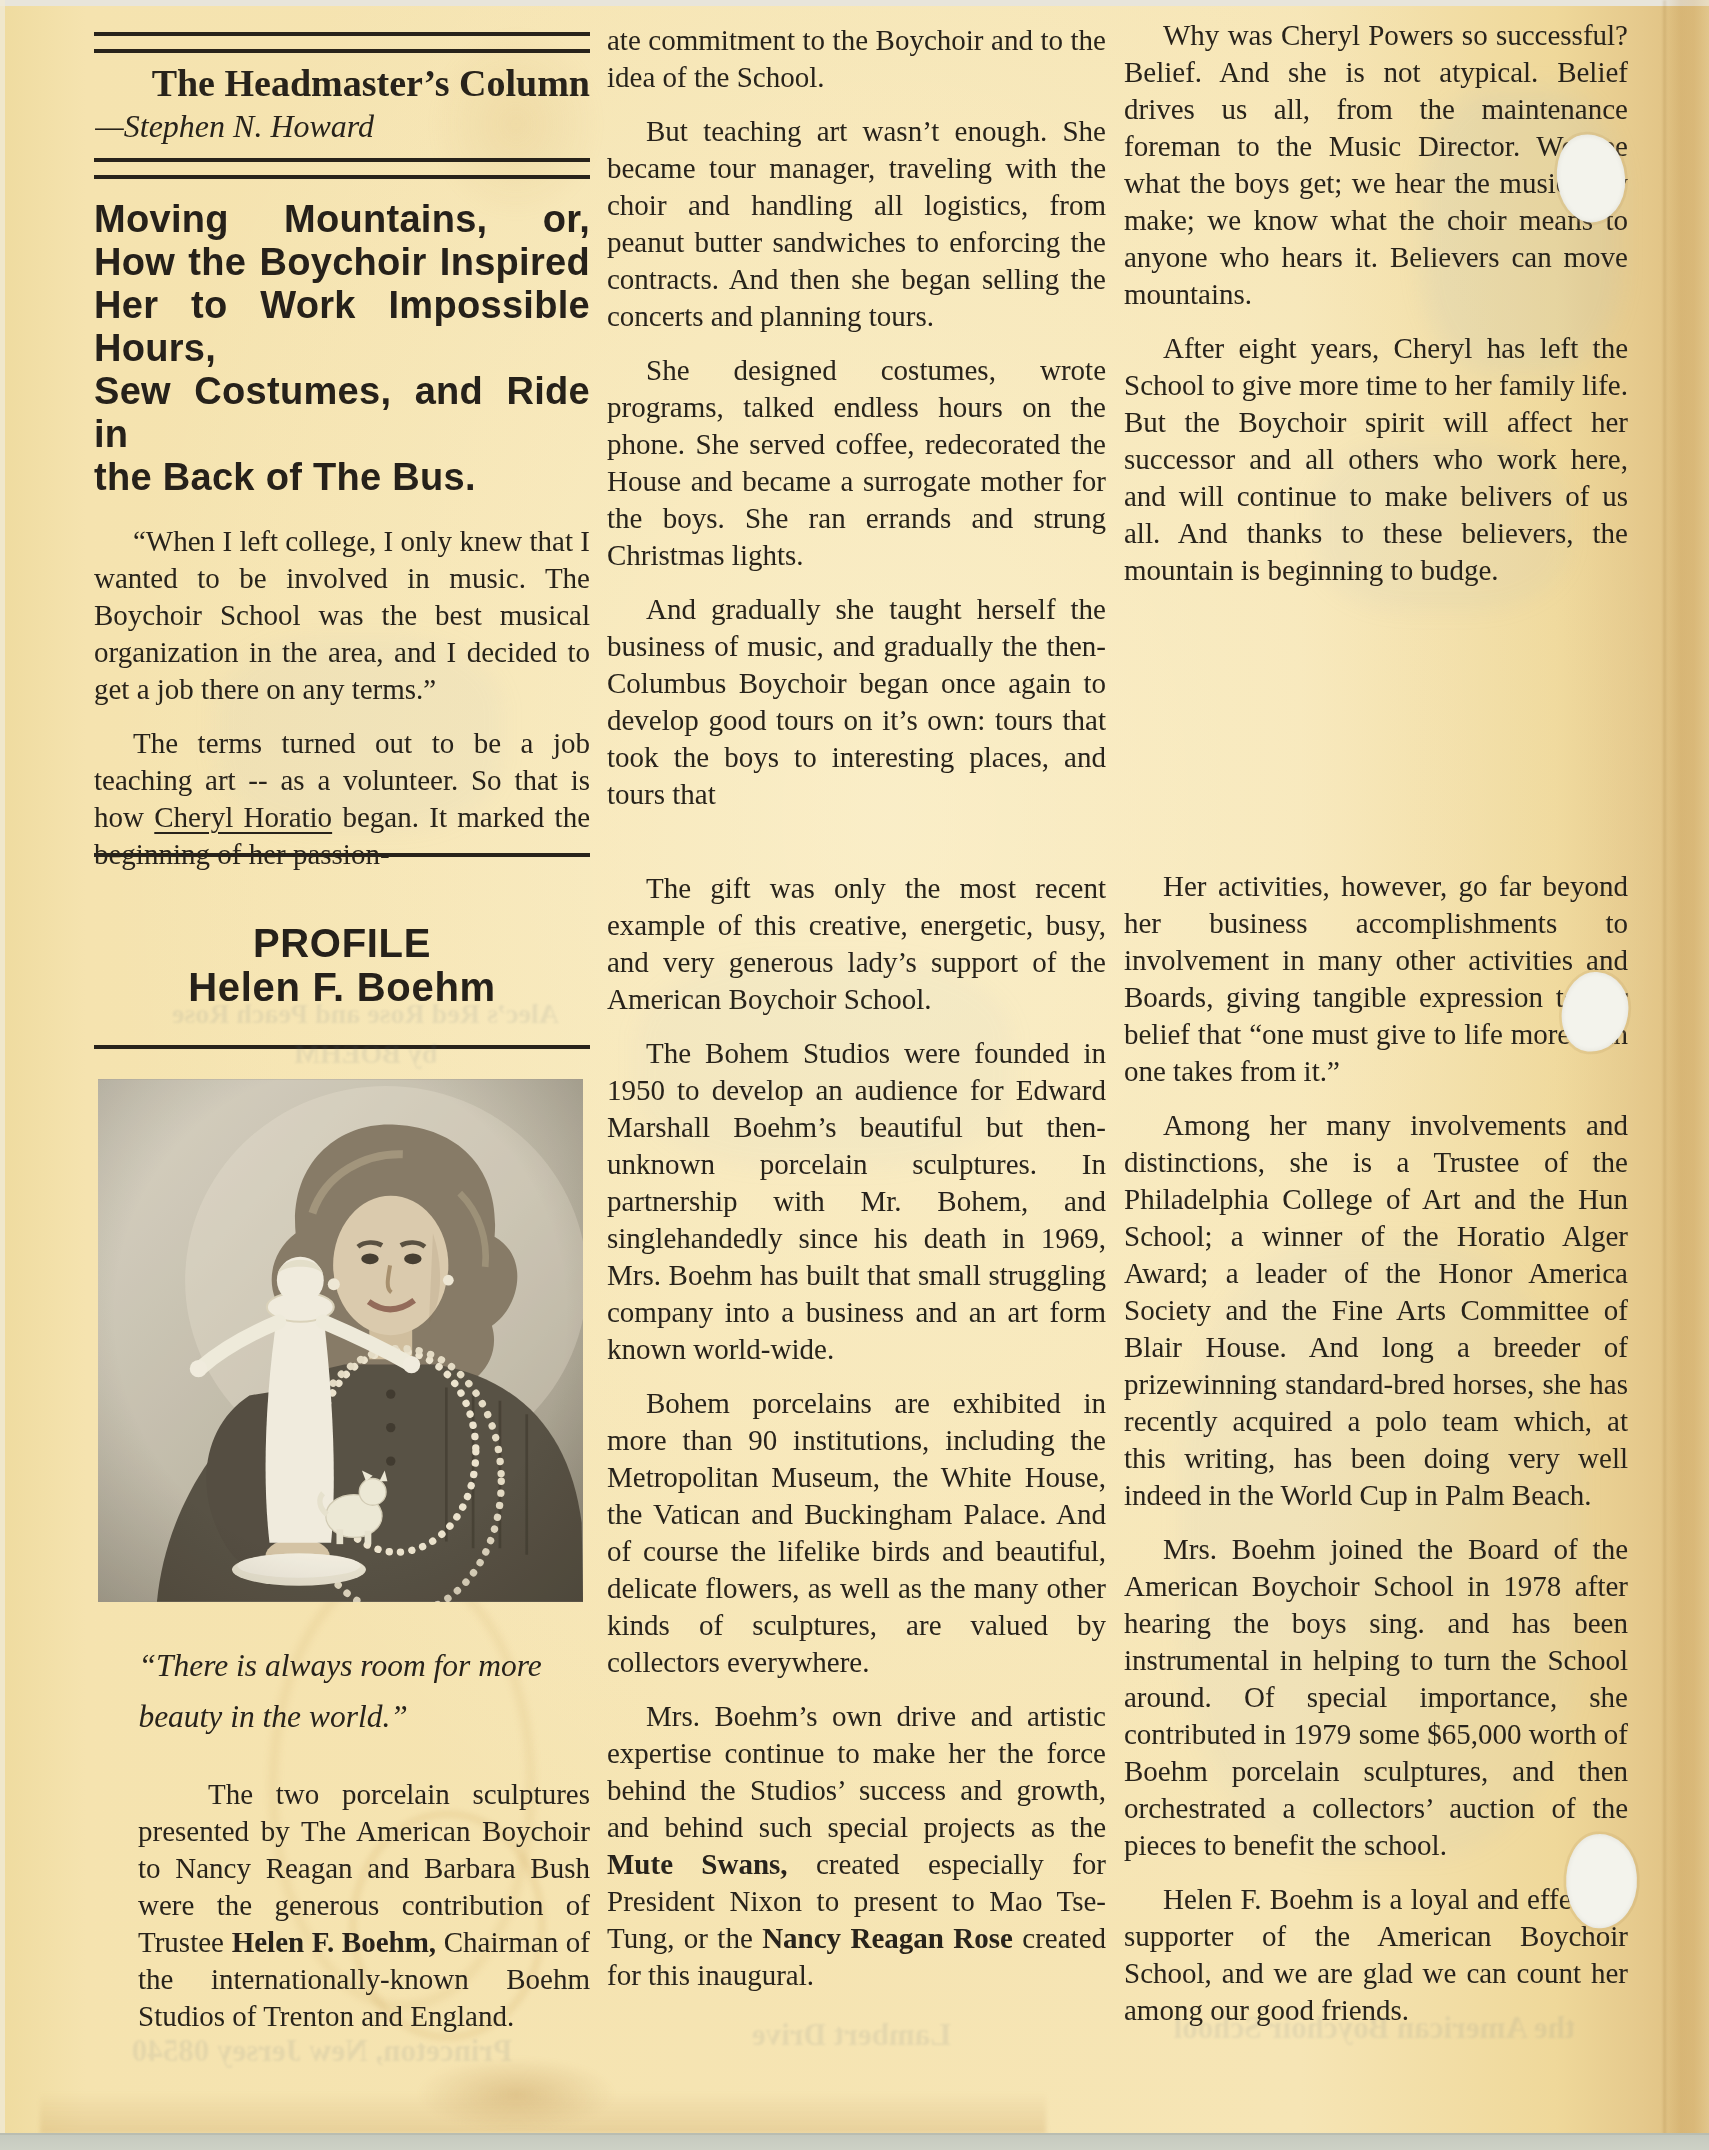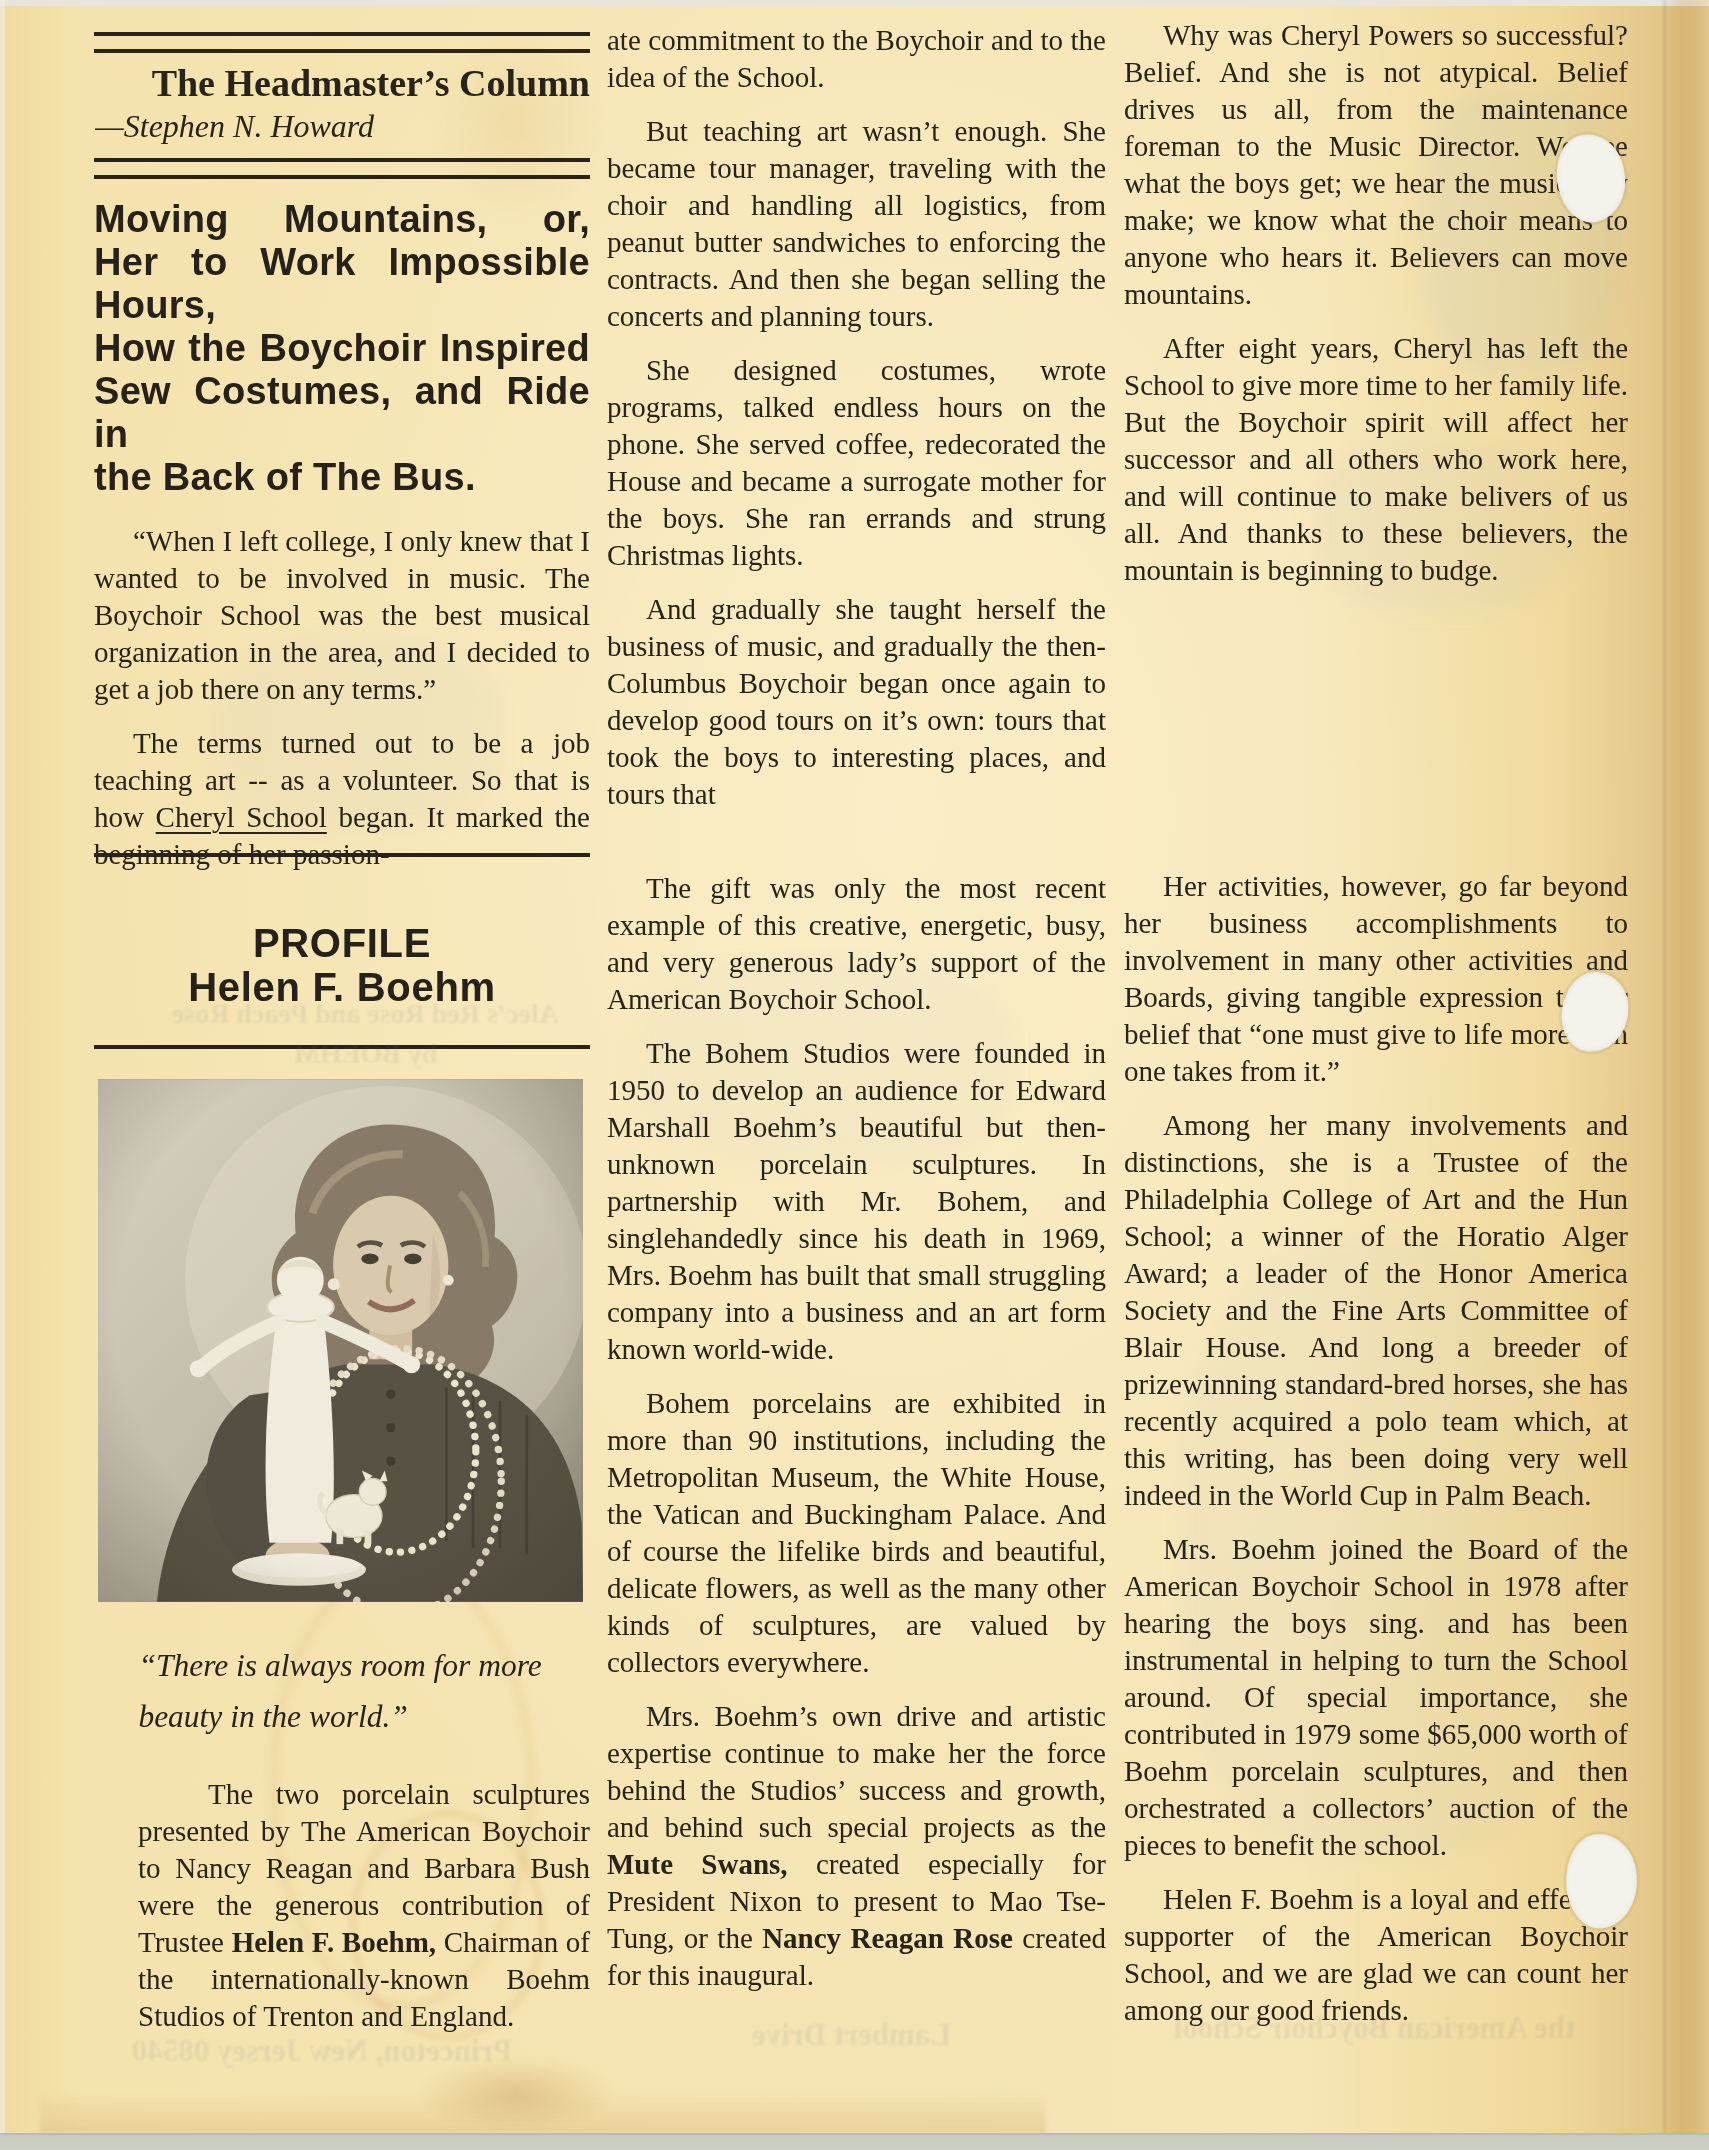--- a/index.html
+++ b/index.html
@@ -96,28 +96,28 @@
   <div class="stain stain-ring2"></div>
   <div class="stain stain-corner"></div>
 
   <section class="col c1t">
     <div class="rule-pair"></div>
     <h1 class="mast-title">The Headmaster’s Column</h1>
     <div class="mast-byline">—Stephen N. Howard</div>
     <div class="rule-pair"></div>
     <h2 class="headline">
         <div class="hl-line">Moving Mountains, or,</div>
+        <div class="hl-line">How the Boychoir Inspired</div>
         <div class="hl-line">Her to Work Impossible Hours,</div>
-        <div class="hl-line">How the Boychoir Inspired</div>
         <div class="hl-line">Sew Costumes, and Ride in</div>
         <div class="hl-line">the Back of The Bus.</div>
       </h2>
     <div>
         <p class="para indent"><span>“When I left college, I only knew that I wanted to be involved in music. The Boychoir School was the best musical organization in the area, and I decided to get a job there on any terms.”</span></p>
-        <p class="para indent"><span>The terms turned out to be a job teaching art -- as a volunteer. So that is how </span><span class="u">Cheryl School</span><span> began. It marked the beginning of her passion-</span></p>
+        <p class="para indent"><span>The terms turned out to be a job teaching art -- as a volunteer. So that is how </span><span class="u">Cheryl Horatio</span><span> began. It marked the beginning of her passion-</span></p>
       </div>
   </section>
 
   <section class="col c2t">
     <div>
         <p class="para"><span>ate commitment to the Boychoir and to the idea of the School.</span></p>
         <p class="para indent"><span>But teaching art wasn’t enough. She became tour manager, traveling with the choir and handling all logistics, from peanut butter sandwiches to enforcing the contracts. And then she began selling the concerts and planning tours.</span></p>
         <p class="para indent"><span>She designed costumes, wrote programs, talked endless hours on the phone. She served coffee, redecorated the House and became a surrogate mother for the boys. She ran errands and strung Christmas lights.</span></p>
         <p class="para indent"><span>And gradually she taught herself the business of music, and gradually the then-Columbus Boychoir began once again to develop good tours on it’s own: tours that took the boys to interesting places, and tours that</span></p>
       </div>

